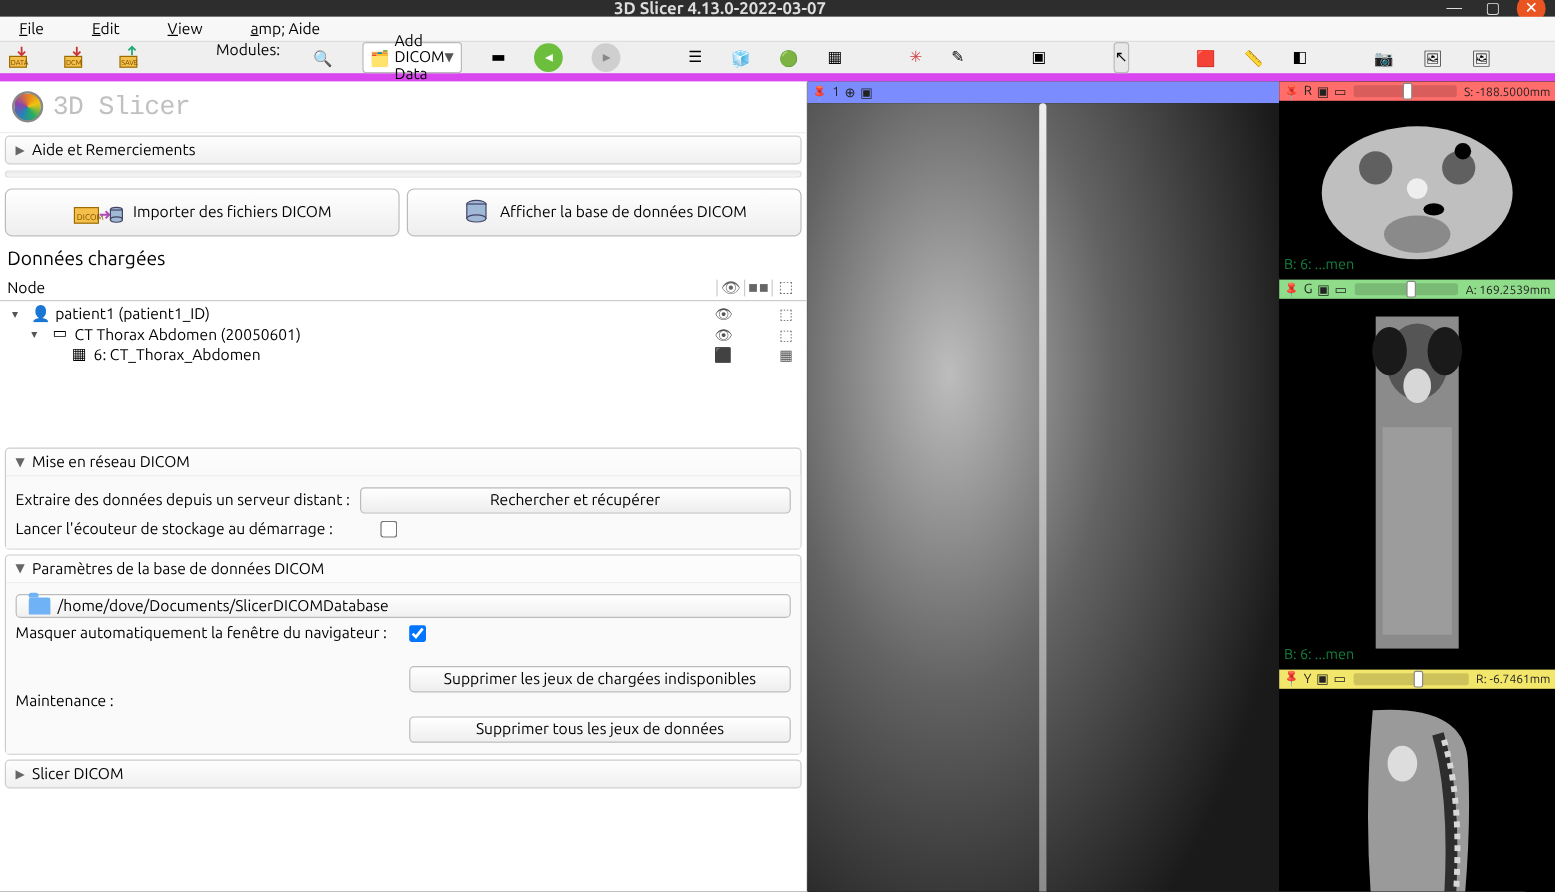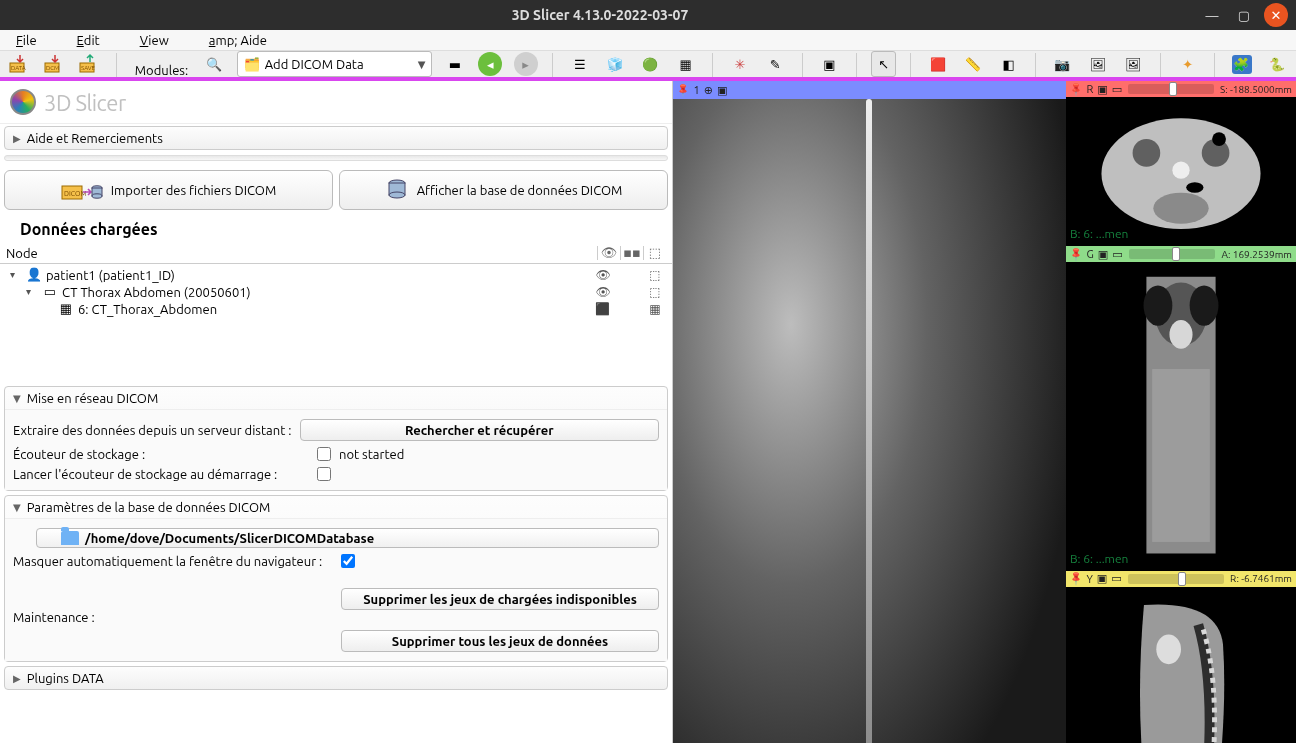--- a/index.html
+++ b/index.html
@@ -1,77 +1,77 @@
 <!DOCTYPE html>
 <html><head>
 <meta charset="utf-8">
 <style>
 * { margin: 0; padding: 0; box-sizing: border-box; font-family: "Ubuntu", "DejaVu Sans", sans-serif; }
 body { background: #2e2e2e; width: 1296px; height: 743px; overflow: hidden; font-size: 13px; }
 
 
-.titlebar { background: #2d2d2d; height: 30px; display: flex; align-items: center; color: #ddd; padding: 0 8px; }
+.titlebar { background: #2d2d2d; height: 14px; display: flex; align-items: center; color: #ddd; padding: 0 8px; }
 .titlebar .title { flex: 1; text-align: center; font-weight: bold; font-size: 14px; }
 .titlebar .win-btn { width: 24px; height: 24px; margin-left: 8px; display: flex; align-items: center; justify-content: center; border-radius: 12px; cursor: pointer; }
 .titlebar .close { background: #e95420; color: #fff; }
 
 
 .window { background: #f2f2f2; height: 713px; display: flex; flex-direction: column; }
 
 
 .menubar { height: 28px; background: #f7f7f7; border-bottom: 1px solid #ddd; display: flex; align-items: center; padding: 0 6px; gap: 20px; }
 .menubar-item { padding: 3px 10px; cursor: pointer; }
 .menubar-item span { text-decoration: underline; text-decoration-skip-ink: none; }
 
 
-.toolbar { height: 40px; background: #efefef; border-bottom: 4px solid #d946ef; display: flex; align-items: flex-end; padding: 0 6px; gap: 10px; }
+.toolbar { height: 40px; background: #efefef; border-bottom: 7px solid #d946ef; display: flex; align-items: flex-start; padding: 0 6px; gap: 24px; }
 .tb-btn { display:inline-flex; align-items:center; justify-content:center; width:26px; height:26px; border-radius:3px; cursor:pointer; }
 .tb-sep { width:1px; height:24px; background:#ccc; margin:0 4px;}
 .module-label { font-size:13px; margin:0 4px;}
 .module-select { display:flex; align-items:center; background:#fff; border:1px solid #bbb; border-radius:3px; height:26px; padding:0 6px; width:200px; justify-content:space-between; cursor:pointer;}
 .module-select .caret { font-size:10px; color:#555;}
 .btn-circle { width:24px; height:24px; border-radius:12px; display:flex; align-items:center; justify-content:center; font-weight:bold;}
 
 
 .content { flex:1; display:flex; }
 
 
 .left-panel { width: 673px; background:#fff; border-right:1px solid #ccc; display:flex; flex-direction:column; overflow:hidden;}
 .module-header { display:flex; align-items:center; padding:8px 10px; border-bottom:1px solid #eee; gap:8px; }
 .module-header .logo { width:26px; height:26px; border-radius:13px; background: conic-gradient(#e67e22, #f1c40f, #27ae60, #2980b9, #8e44ad, #e67e22); border:2px solid #888; }
-.module-header .name { font-size:22px; color:#c0c0c0; font-weight:normal; letter-spacing:-0.5px;}
+.module-header .name { font-size:22px; color:#c0c0c0; font-weight:normal; letter-spacing:-0.5px;font-family:Liberation Mono, monospace;}
 
 .collapsible { border:1px solid #ccc; border-radius:4px; margin:2px 4px; background:linear-gradient(#fdfdfd,#f0f0f0);}
 .collapsible-hdr { display:flex; align-items:center; padding:4px 8px; cursor:pointer; font-size:13px; gap:6px;}
 .collapsible-hdr .arrow { font-size:10px; color:#666;}
 .collapsible-body { padding:6px 8px; border-top:1px solid #eee; background:#fafafa;}
 
 .big-buttons { display:flex; gap:6px; padding:6px 4px;}
 .big-btn { flex:1; border:1px solid #bbb; border-radius:6px; background:linear-gradient(#fff,#eee); height:40px; display:flex; align-items:center; justify-content:center; gap:8px; cursor:pointer; font-size:13px;}
 
-.section-title { font-weight:bold; font-size:16px; padding:4px 20px;}
+.section-title { font-weight:normal; font-size:16px; padding:4px 6px;}
 
 .tree-header { display:flex; border-bottom:1px solid #ccc; padding:3px 6px; align-items:center;}
 .tree-header .hn { flex:1; font-size:13px;}
 .tree-header .ic { width:22px; text-align:center; color:#666;}
 
 .tree-body { height:120px; overflow:auto; padding:2px 0;}
 .tree-row { display:flex; align-items:center; padding:1px 6px; font-size:13px; gap:4px;}
 .tree-row .indent { display:inline-block;}
 .tree-row .toggle { width:12px; color:#555; font-size:10px;}
 .tree-row .ico-slot { width:16px; display:inline-flex; justify-content:center;}
 .tree-row .label { flex:1;}
 .tree-row .cell { width:22px; text-align:center; color:#555; font-size:12px;}
 
 .form-row { display:flex; align-items:center; padding:3px 0; gap:8px; font-size:13px;}
 .form-row .lbl { flex:0 0 auto;}
-.form-row .ctrl { flex:1;font-weight:bold;}
+.form-row .ctrl { flex:1;}
 .btn { border:1px solid #bbb; border-radius:4px; background:linear-gradient(#fff,#eee); padding:3px 8px; cursor:pointer; text-align:center; font-size:13px;}
 .btn-full { width:100%;}
-.path-chip { display:flex; align-items:flex-start; border:1px solid #bbb; border-radius:4px; background:linear-gradient(#fff,#f0f0f0); padding:2px 24px; gap:6px;margin-left:23px;}
+.path-chip { display:flex; align-items:flex-start; border:1px solid #bbb; border-radius:4px; background:linear-gradient(#fff,#f0f0f0); padding:2px 10px; gap:6px;}
 .path-chip .folder { width:18px; height:14px; background:#6fb2f5; border-radius:2px 2px 0 0; position:relative;}
 .path-chip .folder::before{content:"";position:absolute;top:-4px;left:0;width:8px;height:4px;background:#6fb2f5;border-radius:2px 2px 0 0;}
 input[type=checkbox]{ width:14px; height:14px;}
 
 
 .right-area { flex:1; display:flex; background:#000;}
 .viewer-3d { flex:1; display:flex; flex-direction:column;}
 .viewer-3d .hdr { height:18px; background:#7b8cff; display:flex; align-items:center; padding:0 4px; gap:4px; font-size:11px; color:#222;}
 .viewer-3d .scene { flex:1; background:
   radial-gradient(ellipse at 30% 30%, #bdbdbd 0%, #636363 35%, #1a1a1a 75%),
@@ -270,25 +270,20 @@
         <div class="collapsible-hdr">
             <span class="arrow">▼</span>
             <span>Mise en réseau DICOM</span>
           </div>
         <div class="collapsible-body">
           <div class="form-row">
             <span class="lbl">Extraire des données depuis un serveur distant :</span>
             <div class="btn btn-full ctrl">Rechercher et récupérer</div>
           </div>
           <div class="form-row">
-            <span class="lbl" style="width:296px;">Écouteur de stockage :</span>
-            <input type="checkbox" style="">
-            <span>not started</span>
-          </div>
-          <div class="form-row">
             <span class="lbl" style="width:296px;">Lancer l'écouteur de stockage au démarrage :</span>
             <input type="checkbox" style="">
           </div>
         </div>
       </div>
 
       <div class="collapsible">
         <div class="collapsible-hdr">
             <span class="arrow">▼</span>
             <span>Paramètres de la base de données DICOM</span>
@@ -311,21 +306,21 @@
           <div class="form-row">
             <span class="lbl" style="width:320px;"></span>
             <div class="btn btn-full ctrl">Supprimer tous les jeux de données</div>
           </div>
         </div>
       </div>
 
       <div class="collapsible">
         <div class="collapsible-hdr">
             <span class="arrow">▶</span>
-            <span>Plugins DATA</span>
+            <span>Slicer DICOM</span>
           </div>
       </div>
 
       <div style="flex:1"></div>
 
     </div>
 
     <div class="right-area">
       <div class="viewer-3d">
         <div class="hdr">

